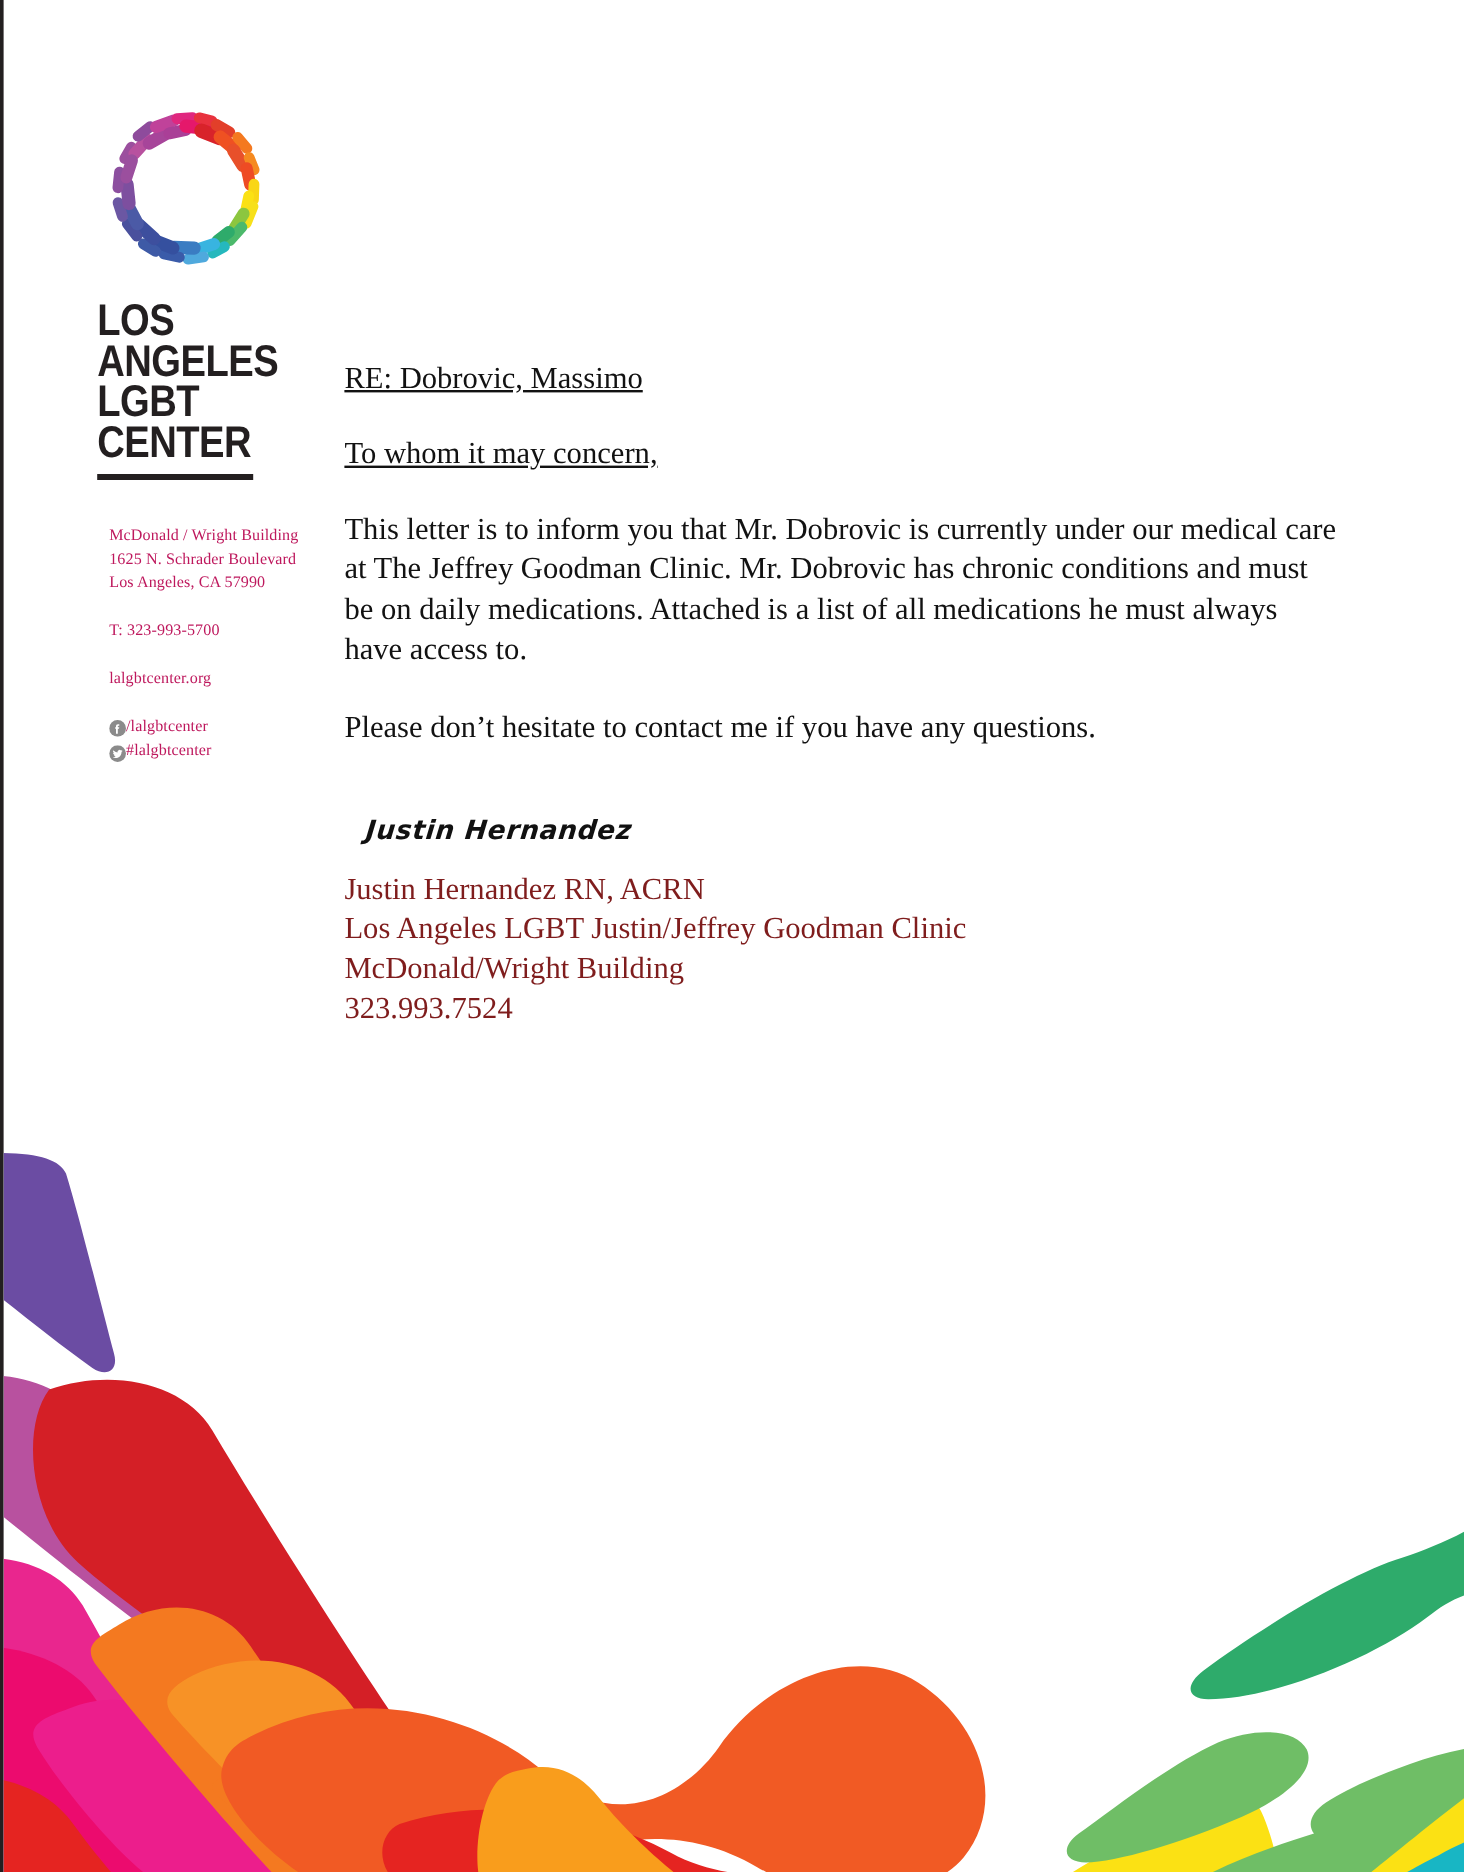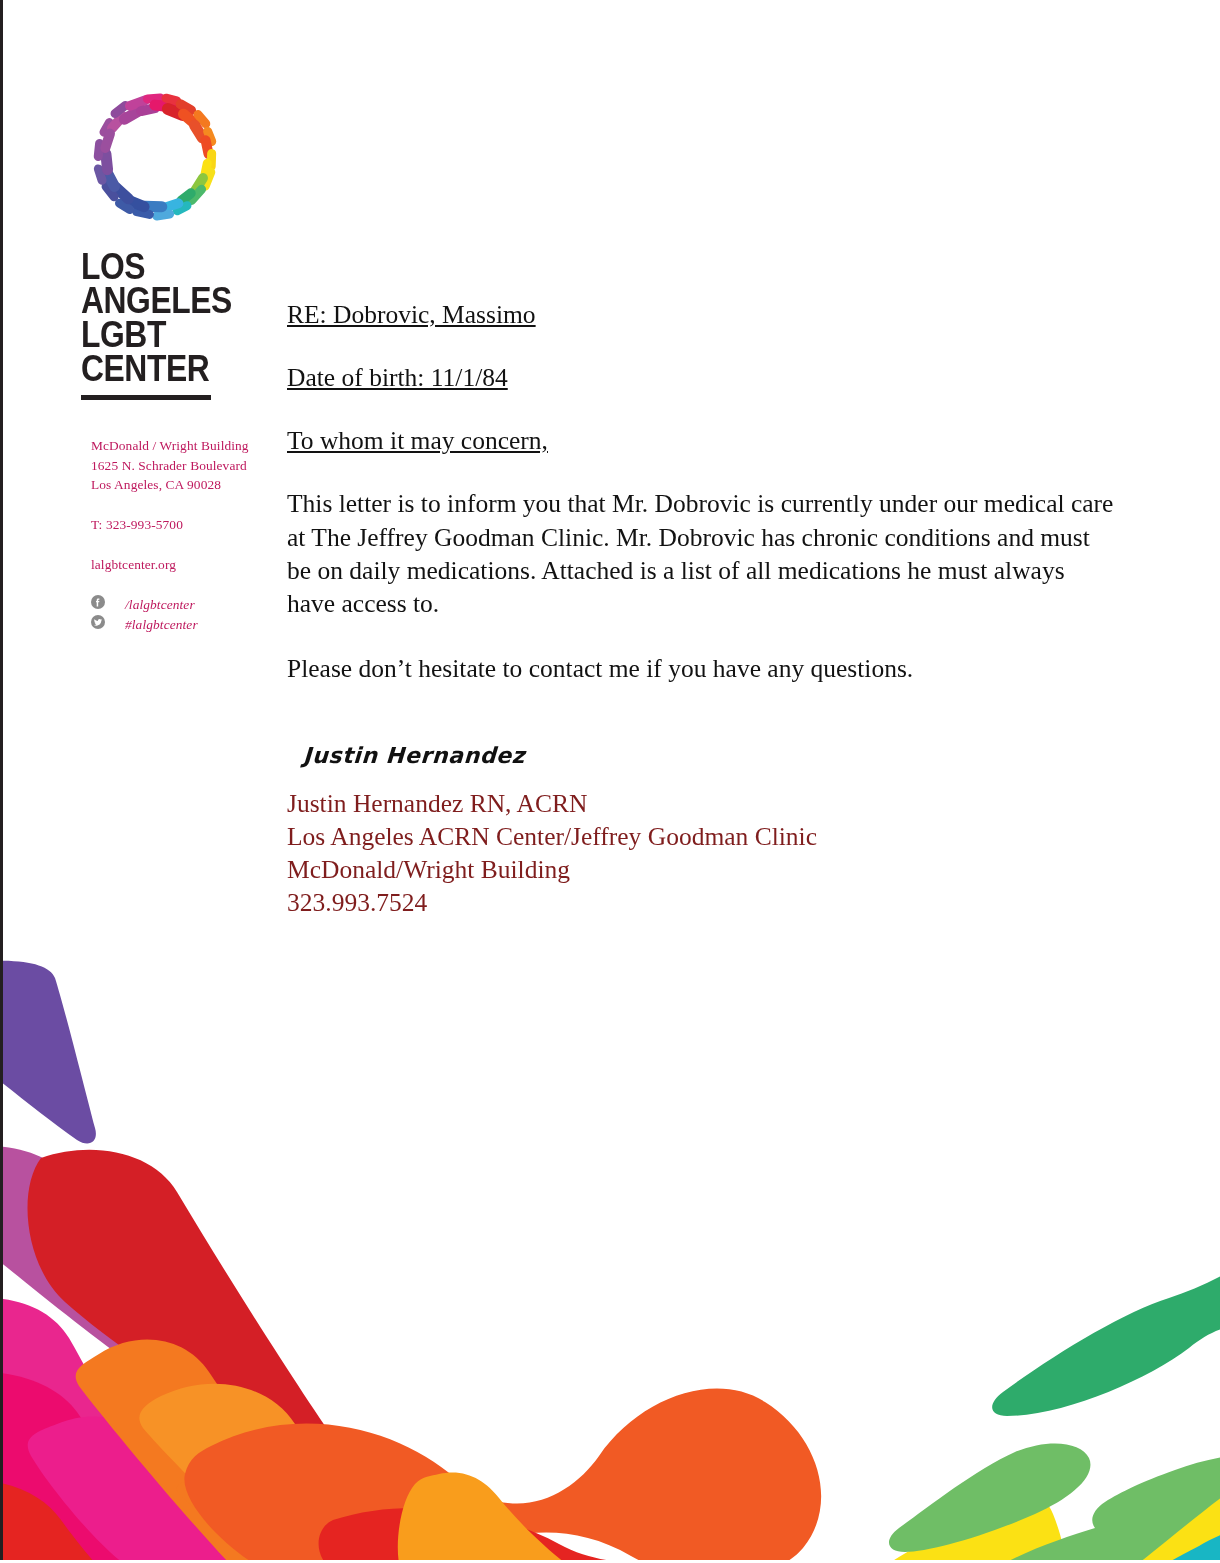--- a/index.html
+++ b/index.html
@@ -62,24 +62,23 @@
     line-height: 1.47;
     color: #be185d;
     letter-spacing: 0.1px;
   }
   .contact-group { margin-bottom: 20px; }
   .contact-group:last-child { margin-bottom: 0; }
   .contact-group div { white-space: nowrap; }
 
   .social-row {
     display: flex;
-    align-items: flex-start;
-    gap: 20px;
+    align-items: flex-end;
+    gap: 0;
     margin-bottom: 1px;
-    font-style: italic;
   }
   .social-icon {
     width: 14px;
     height: 14px;
     flex: 0 0 14px;
     display: block;
   }
 
   
   .letter {
@@ -261,21 +260,21 @@
       <div>LGBT</div>
       <div>CENTER</div>
     </div>
     <div class="wordmark-rule"></div>
   </div>
 
   <div class="contact-block">
     <div class="contact-group">
       <div>McDonald / Wright Building</div>
       <div>1625 N. Schrader Boulevard</div>
-      <div>Los Angeles, CA 90028</div>
+      <div>Los Angeles, CA 57990</div>
     </div>
 
     <div class="contact-group">
       <div>T: 323-993-5700</div>
     </div>
 
     <div class="contact-group">
       <div>lalgbtcenter.org</div>
     </div>
 
@@ -292,30 +291,29 @@
           <circle cx="8" cy="8" r="8" fill="#8b8b8b"></circle>
           <path d="M12.7 5.4c-.35.16-.72.26-1.11.31.4-.24.7-.62.85-1.07-.38.22-.79.38-1.23.47a1.93 1.93 0 0 0-3.29 1.76A5.48 5.48 0 0 1 3.94 4.85a1.93 1.93 0 0 0 .6 2.58c-.32 0-.61-.1-.87-.24v.02c0 .94.66 1.72 1.55 1.9-.16.04-.33.07-.51.07-.12 0-.24-.01-.36-.03.24.77.95 1.33 1.79 1.34a3.88 3.88 0 0 1-2.4.83c-.16 0-.31 0-.46-.03a5.47 5.47 0 0 0 2.96.87c3.55 0 5.5-2.95 5.5-5.5v-.25c.38-.27.7-.61.96-1z" fill="#ffffff"></path>
         </svg>
         <span>#lalgbtcenter</span>
       </div>
     </div>
   </div>
 
   <div class="letter">
     <p class="tight">RE: Dobrovic, Massimo</p>
-    <p class="tight">Date of birth: 11/1/84</p>
     <p class="tight">To whom it may concern,</p>
     <p class="para">This letter is to inform you that Mr. Dobrovic is currently under our medical care at The Jeffrey Goodman Clinic. Mr. Dobrovic has chronic conditions and must be on daily medications. Attached is a list of all medications he must always have access to.</p>
     <p>Please don’t hesitate to contact me if you have any questions.</p>
 
     <div class="signature">Justin Hernandez</div>
 
     <div class="sign-off">
       <div>Justin Hernandez RN, ACRN</div>
-      <div>Los Angeles ACRN Center/Jeffrey Goodman Clinic</div>
+      <div>Los Angeles LGBT Justin/Jeffrey Goodman Clinic</div>
       <div>McDonald/Wright Building</div>
       <div>323.993.7524</div>
     </div>
   </div>
 
   <svg class="footer-art" viewBox="0 0 1220 1563">
 
     <path d="M-30 962 C 20 958, 46 964, 52 978 C 62 1010, 82 1090, 92 1128 C 96 1142, 86 1148, 74 1140 C 40 1116, 4 1086, -30 1060 Z" fill="#6b4ca3"></path>
 
     <path d="M-40 1148 C 10 1140, 52 1156, 70 1184 C 100 1232, 140 1310, 156 1352 C 162 1370, 150 1380, 134 1368 C 80 1330, 10 1272, -40 1232 Z" fill="#b8519f"></path>

